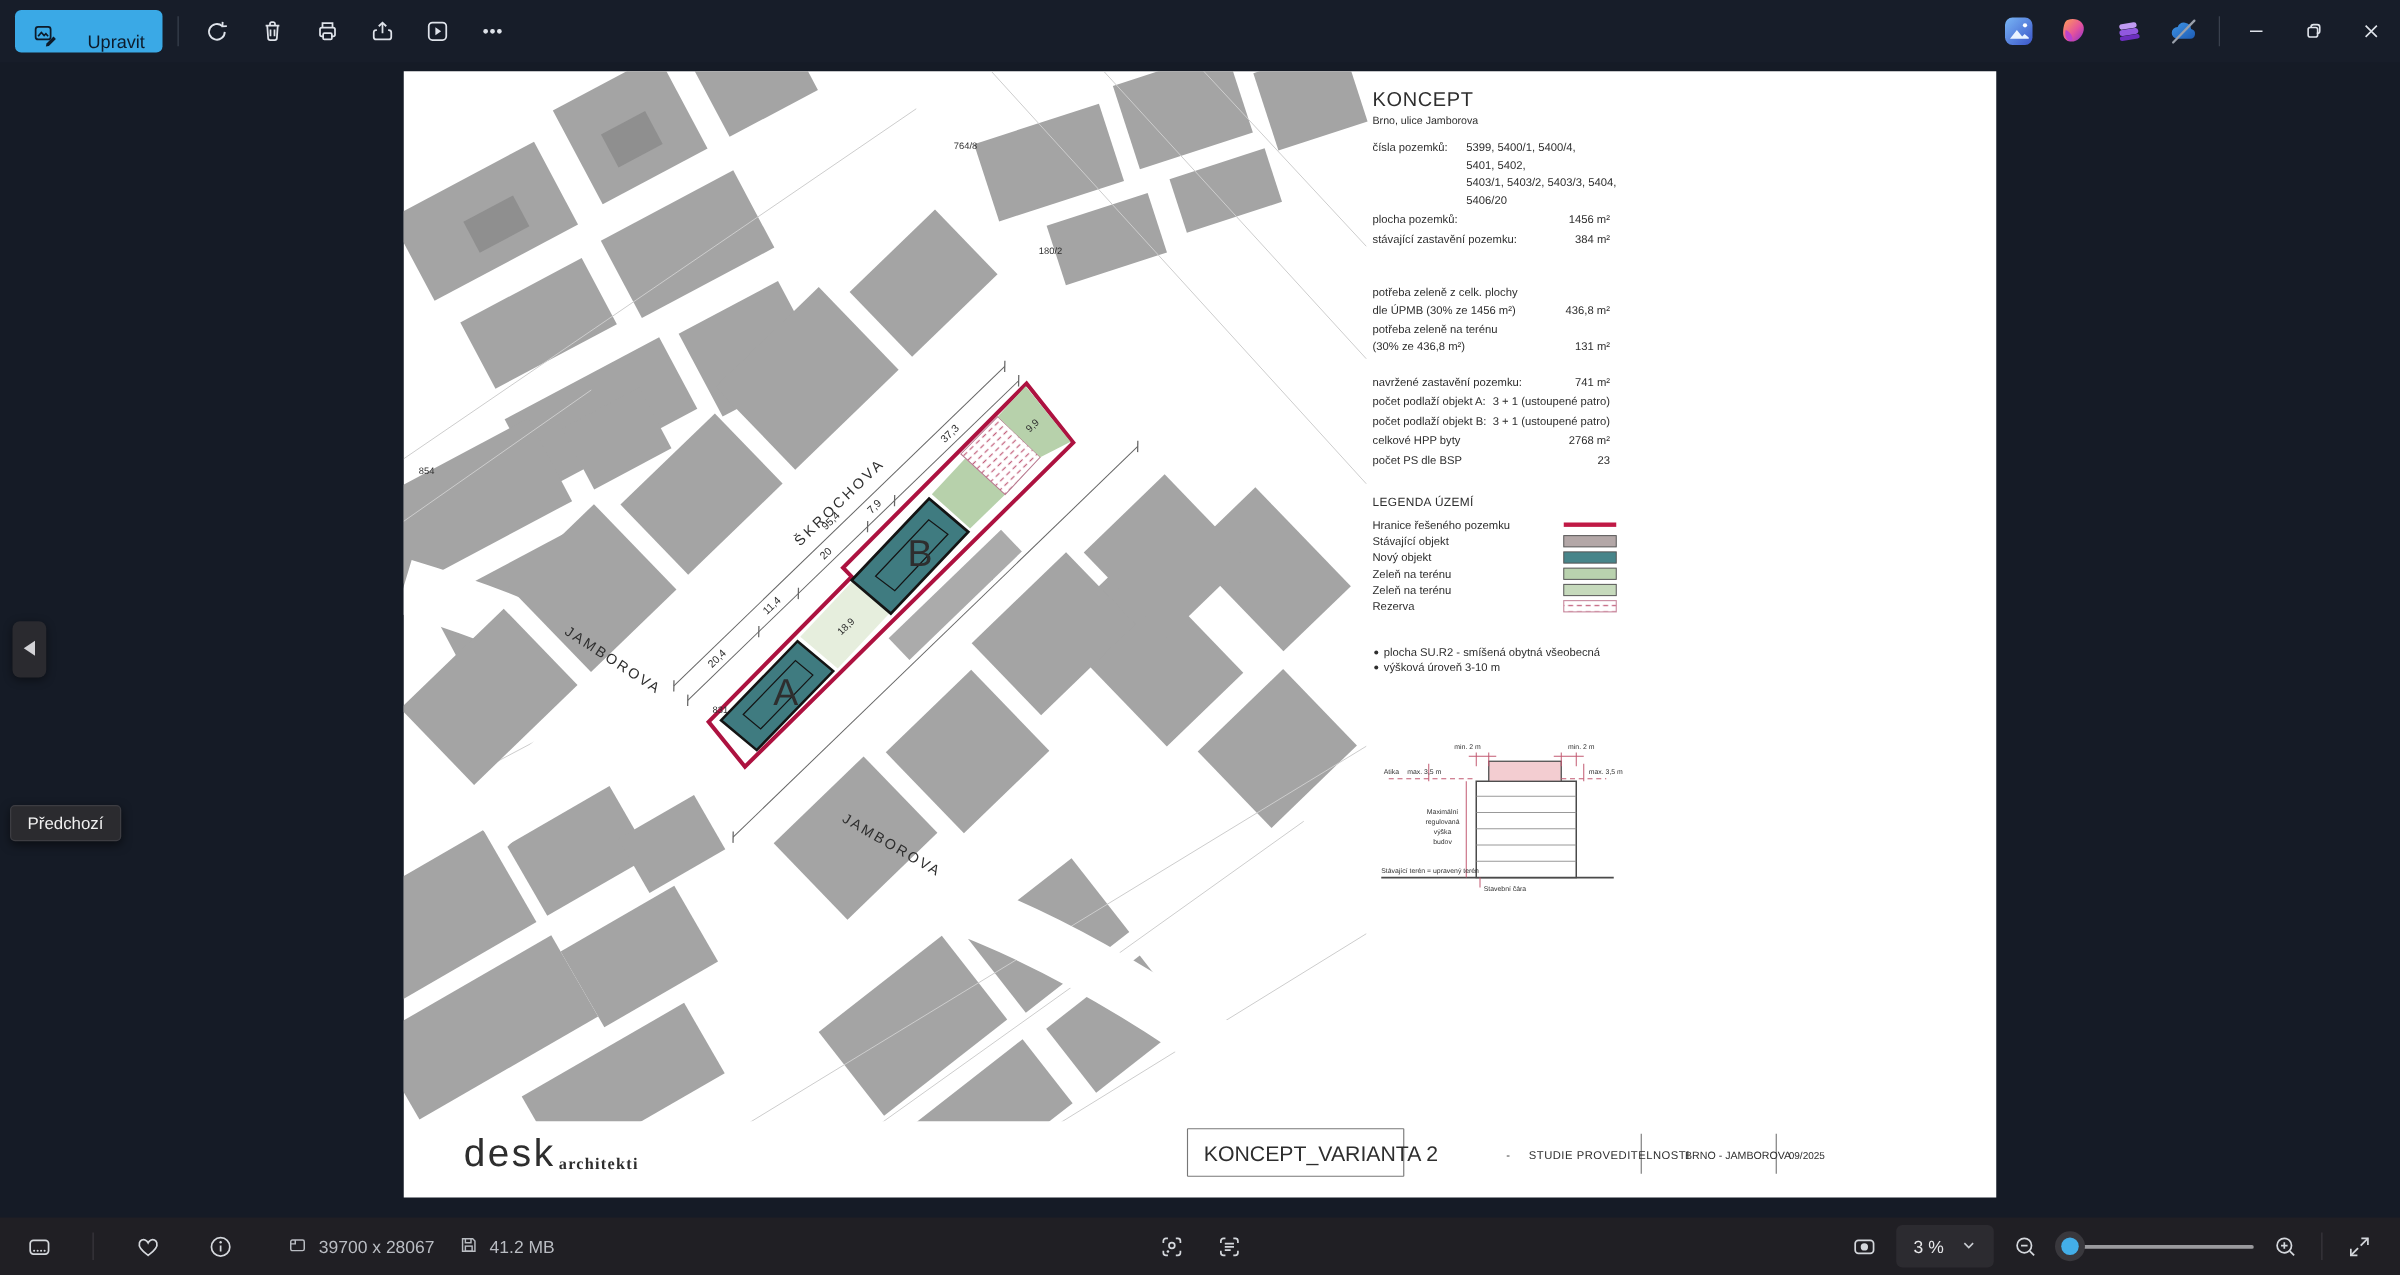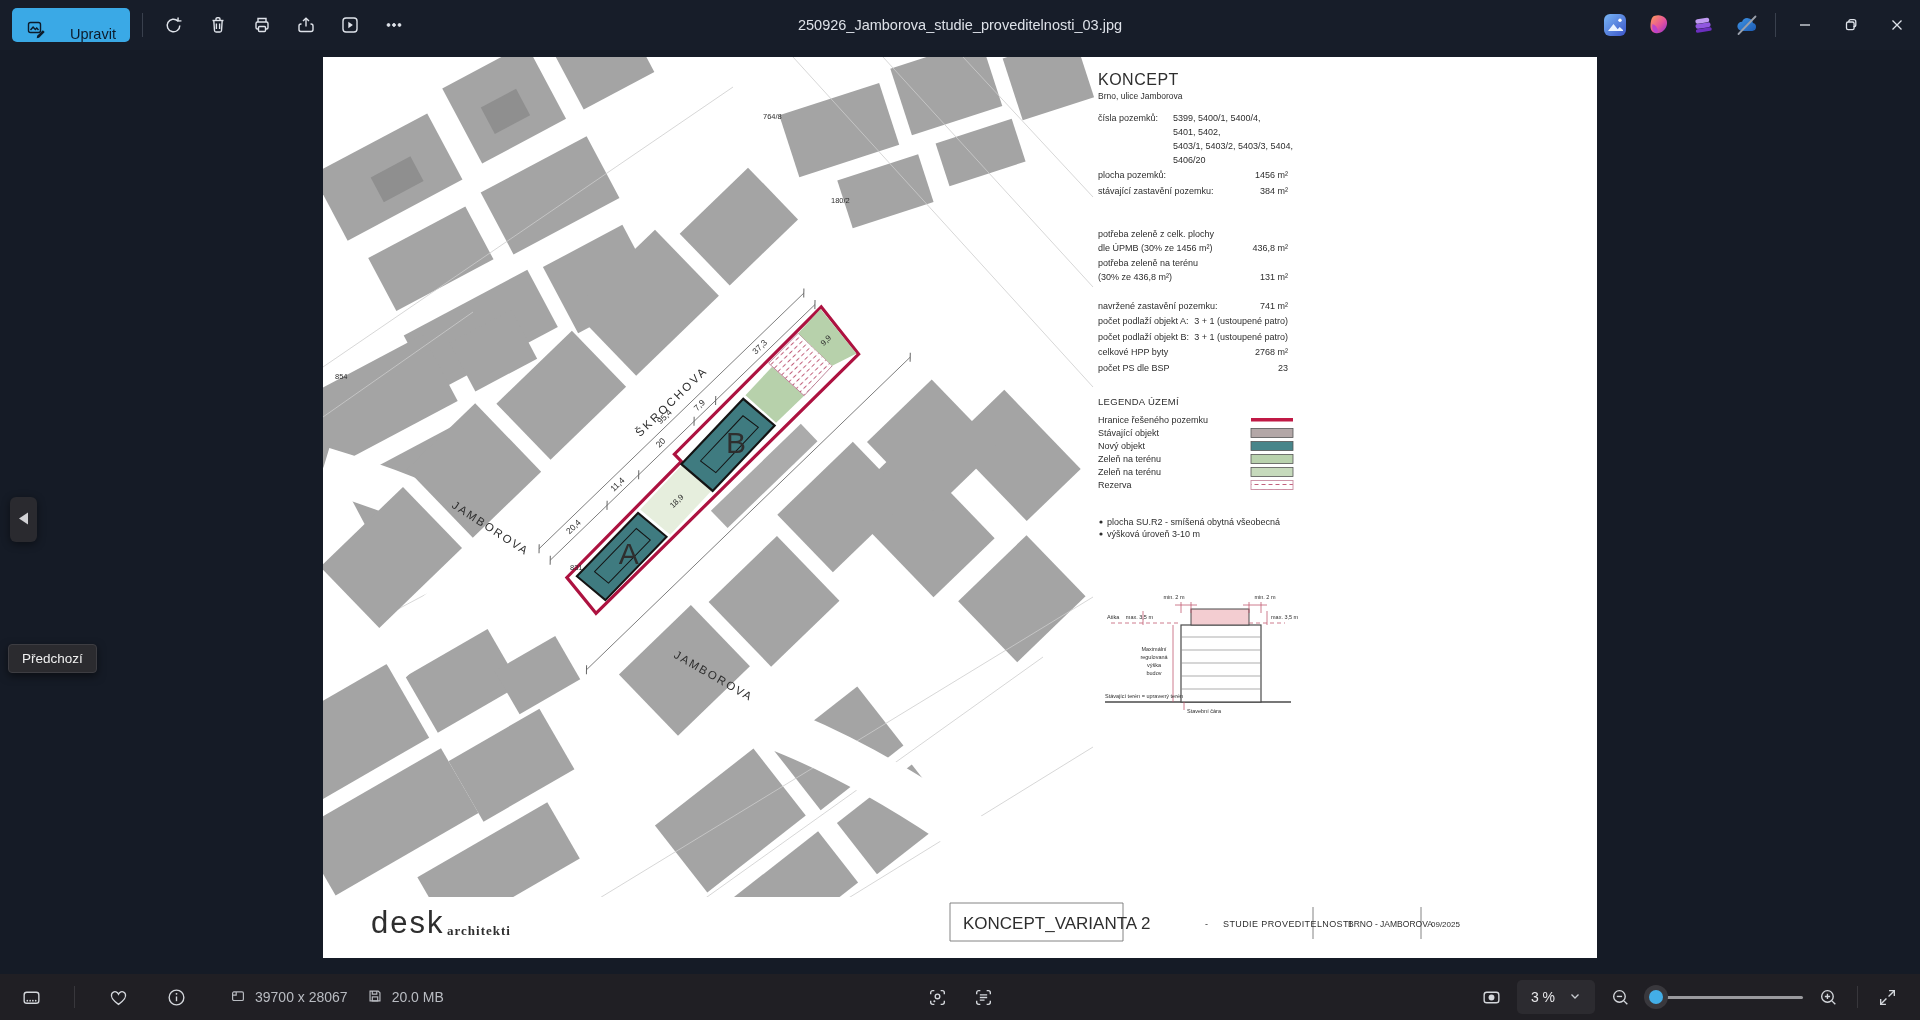--- a/index.html
+++ b/index.html
@@ -117,21 +117,20 @@
     </button>
     <button class="icon-btn">
       <svg width="20" height="20" viewBox="0 0 20 20" fill="#dfe3ea" stroke="none">
         <circle cx="4.5" cy="10" r="1.4"></circle>
           <circle cx="10" cy="10" r="1.4"></circle>
           <circle cx="15.5" cy="10" r="1.4"></circle>
       </svg>
     </button>
   </div>
 
-  <div class="tb-title">250926_Jamborova_studie_proveditelnosti_03.jpg</div>
 
   <div class="tb-right">
     <button class="app-btn">
       <svg width="26" height="26" viewBox="0 0 26 26">
         <defs>
             <linearGradient id="gph" x1="0" y1="0" x2="1" y2="1">
           <stop offset="0" stop-color="#79b6f5"></stop>
               <stop offset="1" stop-color="#3b55c9"></stop>
             </linearGradient>
           </defs>
@@ -510,21 +509,21 @@
         </svg>
       </span>
       <span>39700 x 28067</span>
       <span style="margin-left:10px">
         <svg width="18" height="18" viewBox="0 0 20 20" fill="none" stroke-width="1.3">
           <path d="M4.5 4.5h9l2 2v9h-11z"></path>
             <path d="M7 4.5v3.5h5V4.5"></path>
             <rect x="7" y="11" width="6" height="4.5"></rect>
         </svg>
       </span>
-      <span>20.0 MB</span>
+      <span>41.2 MB</span>
     </div>
   </div>
 
   <div class="bb-center">
     <button class="bb-ibtn">
       <svg width="21" height="21" viewBox="0 0 20 20" fill="none" stroke-width="1.3">
         <path d="M3.5 7V5.5a2 2 0 0 1 2-2H7"></path>
           <path d="M13 3.5h1.5a2 2 0 0 1 2 2V7"></path>
         <path d="M16.5 13v1.5a2 2 0 0 1-2 2H13"></path>
           <path d="M7 16.5H5.5a2 2 0 0 1-2-2V13"></path>

